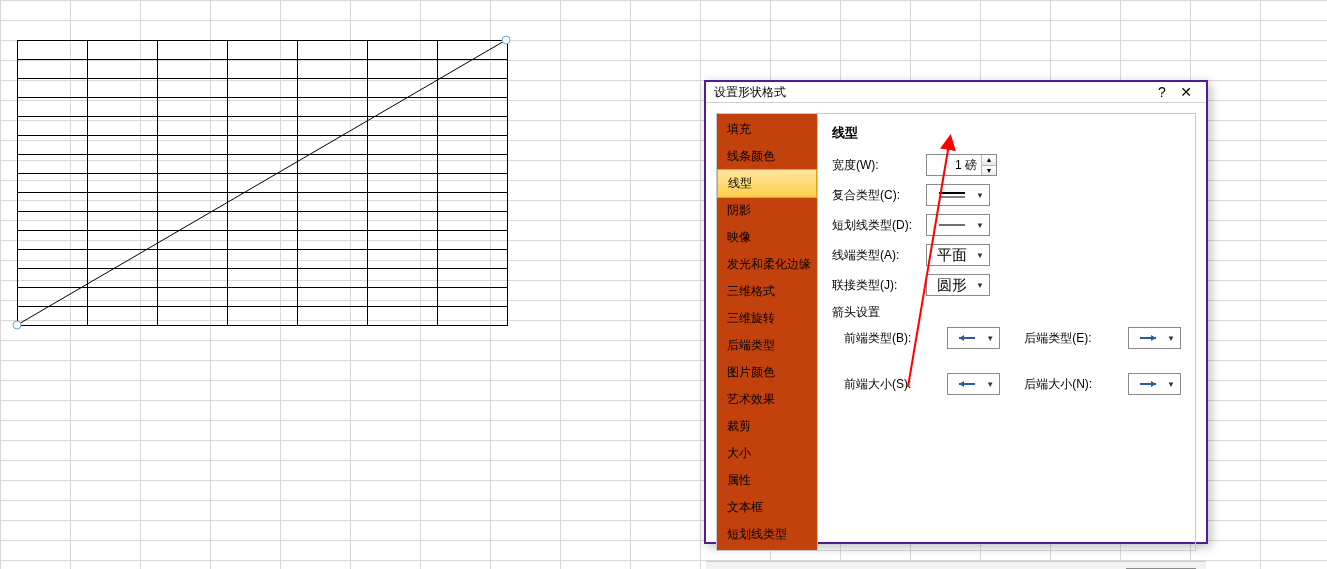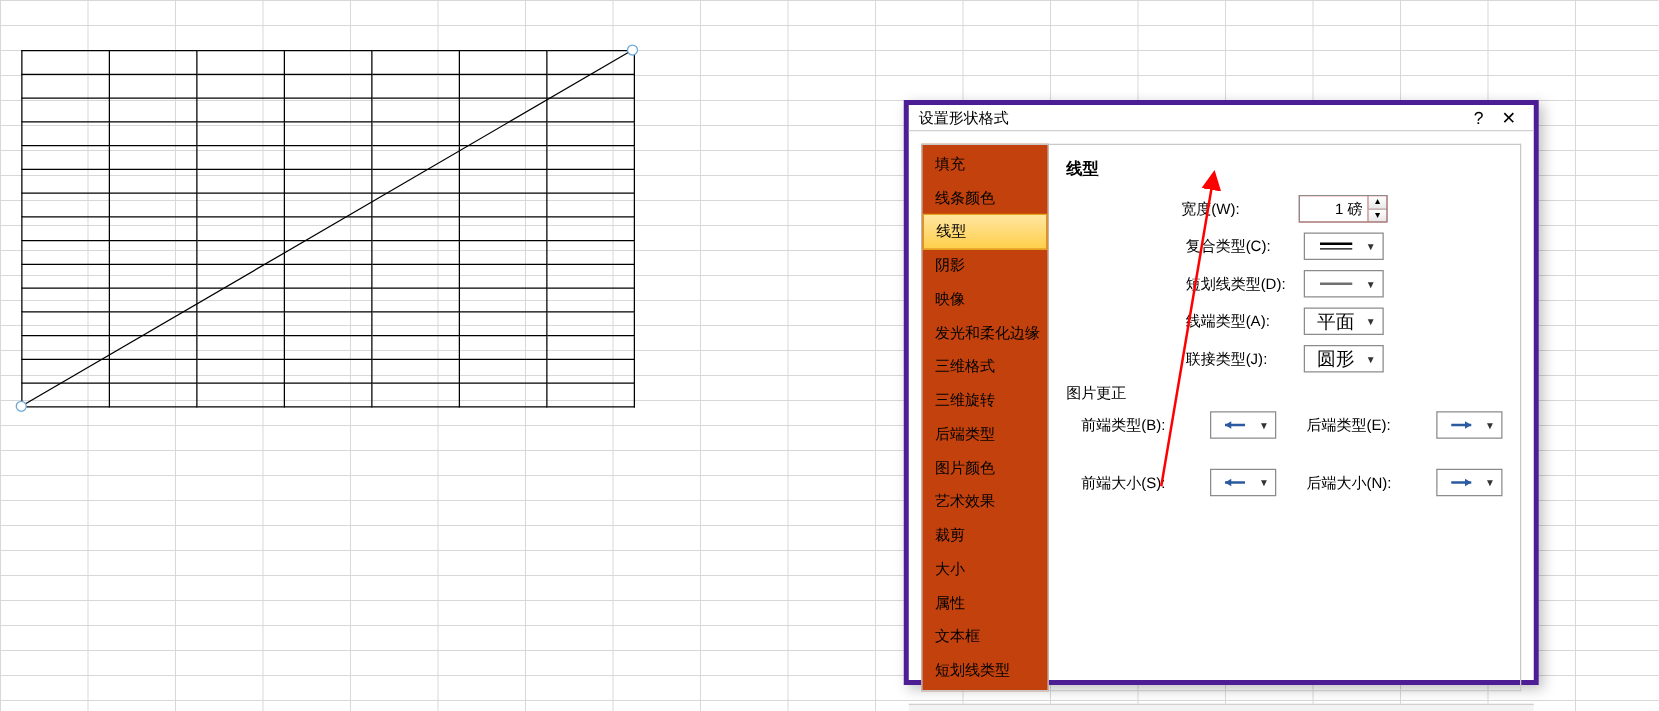--- a/index.html
+++ b/index.html
@@ -40,26 +40,26 @@
     position: absolute;
     left: 0;
     top: 0;
     width: 520px;
     height: 340px;
     pointer-events: none;
   }
   
   .dialog {
     position: absolute;
-    left: 723px;
+    left: 704px;
     top: 80px;
     width: 500px;
     height: 460px;
     background: #fff;
-    border: 4px solid #4c1d95;
+    border: 2px solid #4c1d95;
     box-shadow: 3px 3px 10px rgba(0,0,0,0.25);
     display: flex;
     flex-direction: column;
   }
   .titlebar {
     height: 28px;
     border-bottom: 1px solid #d0d0d0;
     display: flex;
     align-items: center;
     padding: 0 8px;
@@ -108,21 +108,20 @@
     margin: 0 0 12px 0;
     font-size: 13px;
     font-weight: bold;
   }
   .form-row {
     display: flex;
     align-items: center;
     margin-bottom: 8px;
     gap: 8px;
     font-size: 12px;
-    justify-content: center;
   }
   .form-row .lbl { width: 86px; }
   .spinner {
     display: inline-flex;
     align-items: stretch;
     border: 1px solid #8b8b8b;
     background: #ef4444;
     height: 20px;
   }
   .spinner input {
@@ -427,21 +426,21 @@
       </div>
 
       <div class="form-row">
         <span class="lbl"><span>联接类型(J)</span>:</span>
         <span class="combo" style="min-width:56px">
           <span class="val">圆形</span>
           <span class="dd">▼</span>
         </span>
       </div>
 
-      <div class="section-label">图片更正</div>
+      <div class="section-label">箭头设置</div>
 
       <div class="arrow-grid">
         <span class="albl"><span>前端类型(B)</span>:</span>
         <span class="combo iconcombo" style="min-width:34px">
           <span class="val">
             <svg width="20" height="10">
                 <line x1="2" y1="5" x2="18" y2="5" stroke="#2b5aa0" stroke-width="2"></line>
                 <polygon points="2,5 7,2 7,8" fill="#2b5aa0"></polygon>
               </svg>
           </span>

